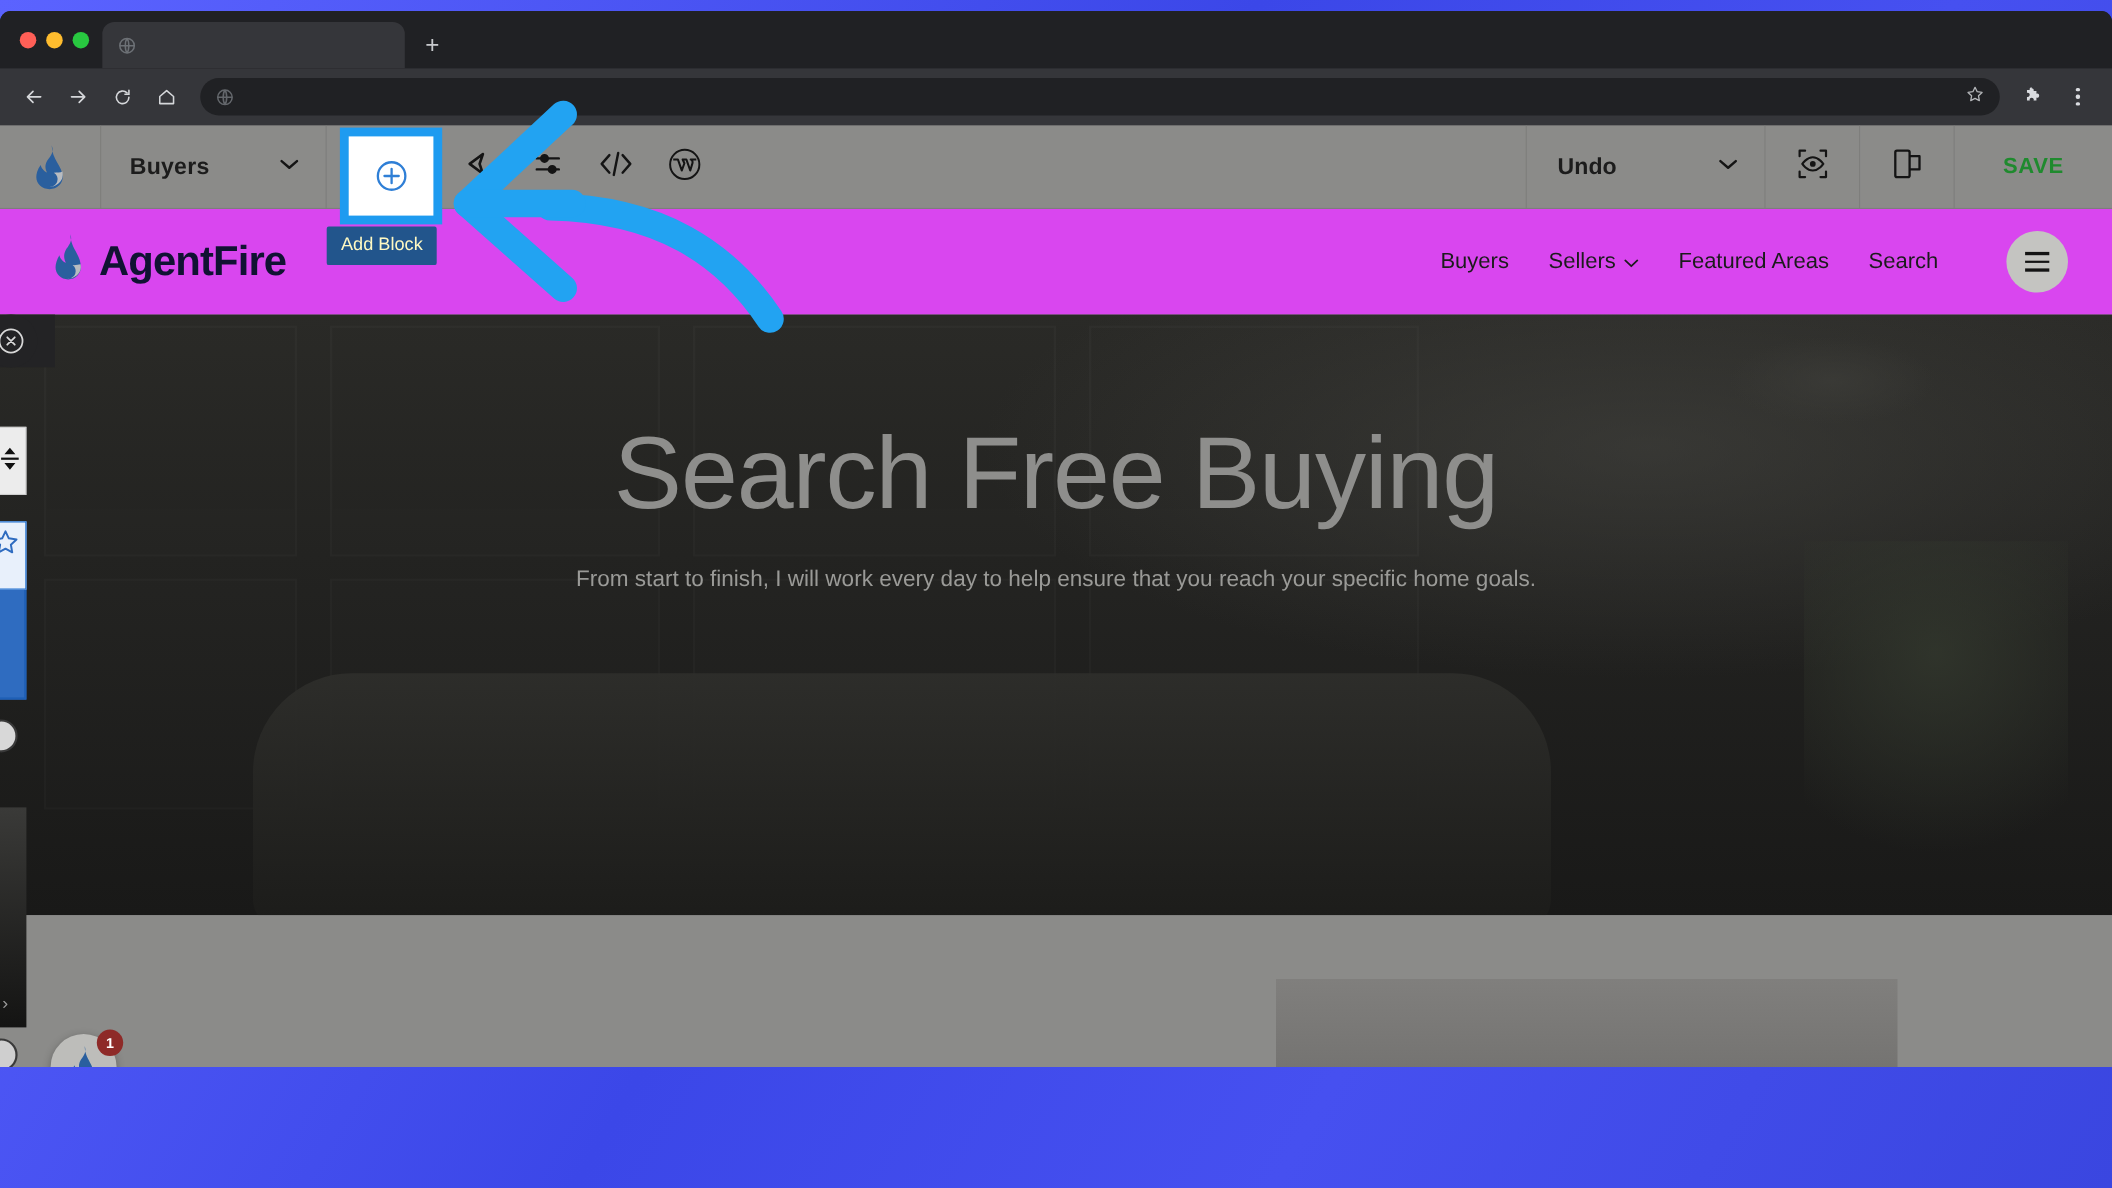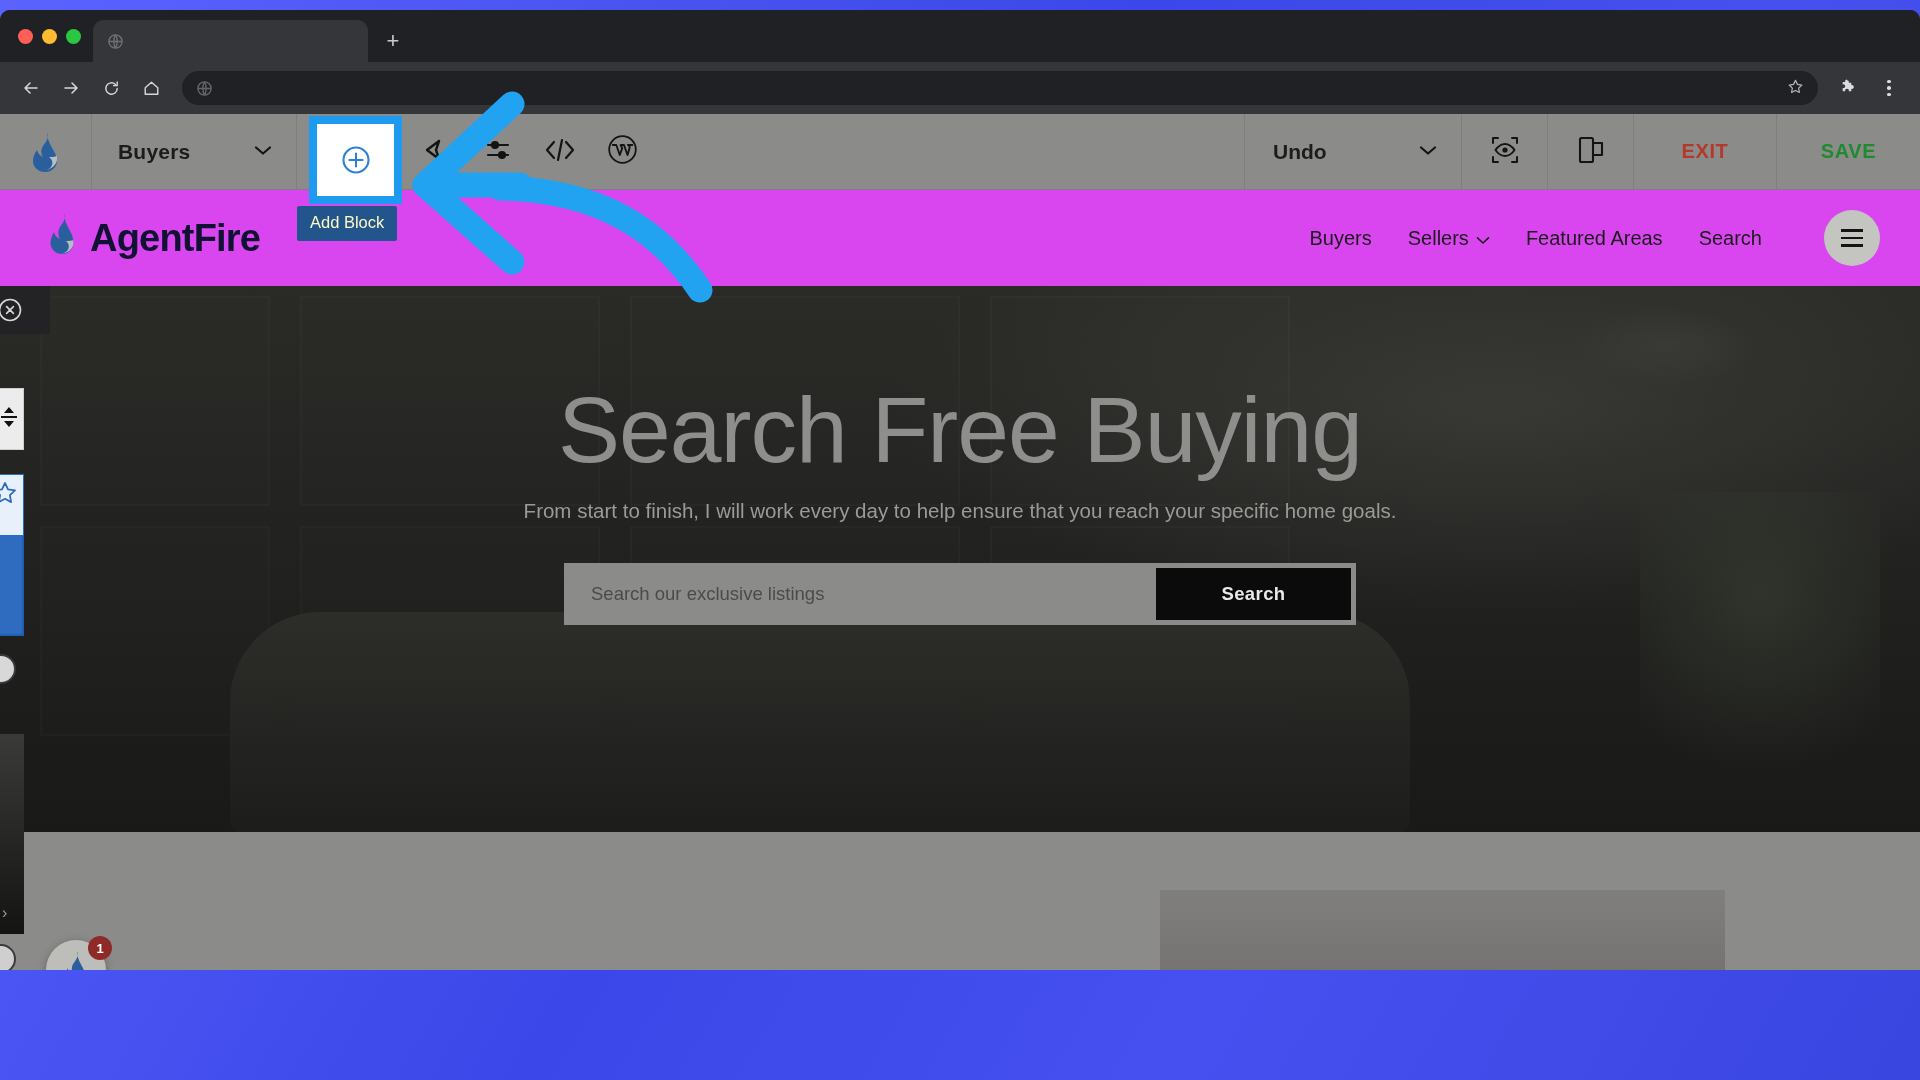--- a/index.html
+++ b/index.html
@@ -156,21 +156,21 @@
   }
   .hero-lamp {
     position:absolute; right: 160px; top: 20px; width: 190px; height: 80px;
     background: radial-gradient(ellipse at 50% 50%, rgba(60,60,56,.75), rgba(0,0,0,0) 70%);
     border-radius: 50%;
   }
   .hero-content { position:relative; z-index:3; text-align:center; padding-top: 96px; }
   .hero-title {
     font-size: 93px; font-weight: 400; color: #8e8e8c; line-height: 1.04; letter-spacing: -1px;
   }
-  .hero-sub { margin-top: 20px; font-size: 20.5px; color: #9a9a97; }
+  .hero-sub { margin-top: 36px; font-size: 20.5px; color: #9a9a97; }
   .searchbar {
     margin: 40px auto 0; width: 792px; height: 62px; background: #8b8b89;
     display:flex; align-items:center; padding: 5px;
   }
   .search-input-mock {
     flex: 1; height: 100%; display:flex; align-items:center; padding-left: 22px;
     color: #4b4b4b; font-size: 18.5px; background: transparent; border: none; outline: none;
     font-family: "Liberation Sans", sans-serif;
   }
   .search-input-mock::placeholder { color:#4b4b4b; }
@@ -416,21 +416,20 @@
 
         <div class="bb-icon-cell">
           <span>
             <svg width="30" height="32" viewBox="0 0 30 32" fill="none" stroke="#141414" stroke-width="2.1" stroke-linejoin="round">
               <rect x="4" y="4" width="13" height="24" rx="1.5"></rect>
               <path d="M17 9h9v12h-9"></path>
             </svg>
           </span>
         </div>
 
-        <div class="bb-exit">EXIT</div>
         <div class="bb-save">SAVE</div>
       </div>
     </div>
 
     <div class="site-header">
       <div class="site-logo">
         <span>
           <svg width="30" height="48" viewBox="0 0 30 48">
             <path d="M16 1c2.6 8-3 11-5 16s1 10 1 10-5-2-6-7c-2.4 4-3.5 8-3.5 11 0 6 4.8 11 11.5 11s11.5-5 11.5-11C25.5 19 16 14 16 1z" fill="#2a5f9e"></path>
             <path d="M18 29c2.6 2 3.4 5 2.4 7.8-.9 2.6-3.6 4.6-7.4 4.6 6.6 0 12.5-4.8 12.5-10.5 0-.9-.1-1.8-.3-2.6-2 .6-4.6.8-7.2.7z" fill="#b9bcc0"></path>
@@ -477,24 +476,20 @@
         <div class="panel" style="left:990px; top:240px; width:300px; height:210px;"></div>
       </div>
       <div class="hero-lamp"></div>
       <div class="hero-plant"></div>
       <div class="hero-couch"></div>
 
       <div class="hero-content">
         <h1 class="hero-title">Search Free Buying</h1>
         <p class="hero-sub">From start to finish, I will work every day to help ensure that you reach your specific home goals.</p>
 
-        <div class="searchbar">
-          <input class="search-input-mock" value="" placeholder="Search our exclusive listings" style="">
-          <div class="search-btn">Search</div>
-        </div>
       </div>
     </div>
 
     <div class="below-hero">
       <div class="content-card"></div>
     </div>
 
     <div class="left-drawer">
       <div class="drawer-dark-top"></div>
       <div class="drawer-close">

